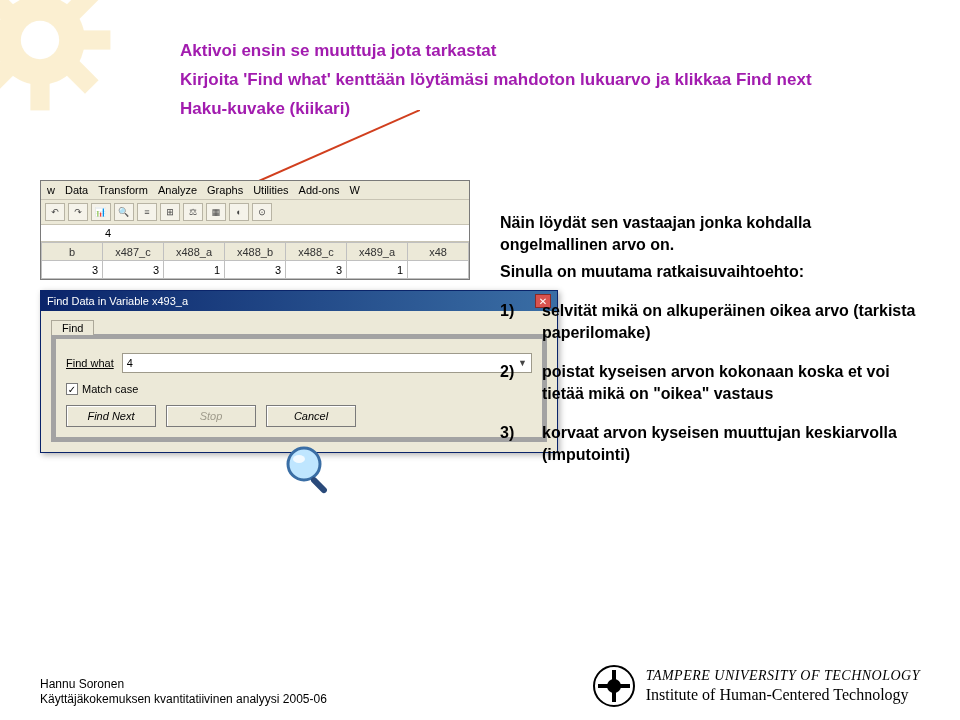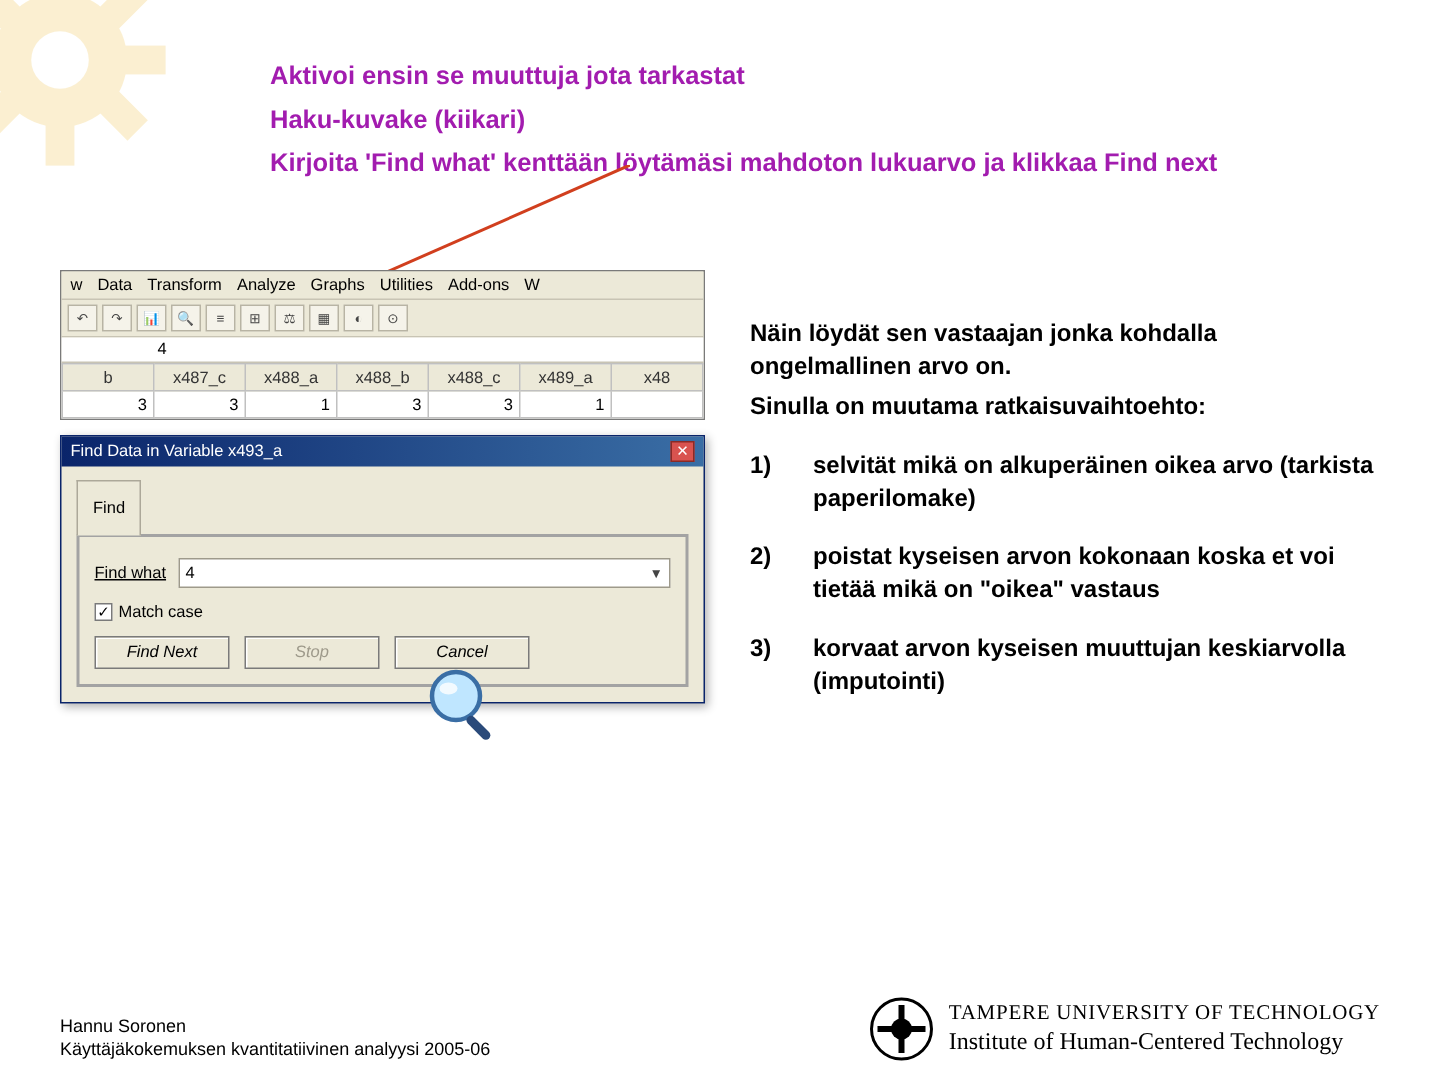--- a/index.html
+++ b/index.html
@@ -117,21 +117,21 @@
     font-weight: normal;
     color: #333;
     text-align: center;
   }
 
   
   .dialog {
     position: absolute;
     left: 0px;
     top: 110px;
-    width: 430px;
+    width: 518px;
     background: #ece9d8;
     border: 1px solid #0a246a;
     box-shadow: 2px 2px 6px rgba(0,0,0,0.3);
     font-family: Tahoma, Arial, sans-serif;
     font-size: 11px;
   }
   .titlebar {
     background: linear-gradient(to right, #0a246a, #3a6ea5);
     color: #fff;
     padding: 3px 6px;
@@ -151,27 +151,27 @@
     justify-content: center;
   }
   .dlg-body {
     padding: 8px 10px 10px 10px;
   }
   .tab {
     display: inline-block;
     border: 1px solid #aca899;
     border-bottom: none;
     background: #ece9d8;
-    padding: 12px 10px;
+    padding: 1px 10px;
     font-size: 11px;
     position: relative;
     top: 1px;
   }
   .tabpanel {
-    border: 2px solid #a3a3a3;
+    border: 5px solid #a3a3a3;
     background: #ece9d8;
     padding: 14px 10px 10px 10px;
   }
   .row { display: flex; align-items: center; gap: 8px; margin-bottom: 10px; }
   .row label { text-decoration: underline; text-decoration-color: #000; }
   .findinput {
     flex: 1;
     height: 20px;
     border: 1px solid #9e9a8b;
     background: #fff;
@@ -281,20 +281,21 @@
     height: 44px;
   }
   .tut-text {
     font-size: 11px;
     line-height: 1.2;
   }
   .tut-text .l1 {
     font-family: Georgia, 'Times New Roman', serif;
     font-size: 14px;
     letter-spacing: 0.5px;
+    font-style: italic;
   }
   .tut-text .l2 {
     font-family: Georgia, serif;
     font-size: 16px;
   }
 </style>
 </head>
 <body>
 
 <div class="gear-corner">
@@ -310,22 +311,22 @@
       <rect x="18" y="64" width="12" height="18" transform="rotate(45 24 73)"></rect>
       <rect x="70" y="64" width="12" height="18" transform="rotate(-45 76 73)"></rect>
       <circle cx="50" cy="50" r="12" fill="#fff"></circle>
     </g>
   </svg>
 </div>
 
 <div class="content">
   <div class="intro">
     <p>Aktivoi ensin se muuttuja jota tarkastat</p>
+    <p>Kirjoita 'Find what' kenttään löytämäsi mahdoton lukuarvo ja klikkaa Find next</p>
     <p>Haku-kuvake (kiikari)</p>
-    <p>Kirjoita 'Find what' kenttään löytämäsi mahdoton lukuarvo ja klikkaa Find next</p>
   </div>
 </div>
 
 <div class="mid">
 
   <svg class="pointer-line" width="260" height="2" style="position:absolute; left:120px; top:-70px; width:260px; height:120px;">
     <line x1="260" y1="0" x2="10" y2="110" stroke="#d13f1e" stroke-width="2"></line>
   </svg>
 
   <div class="spss">

